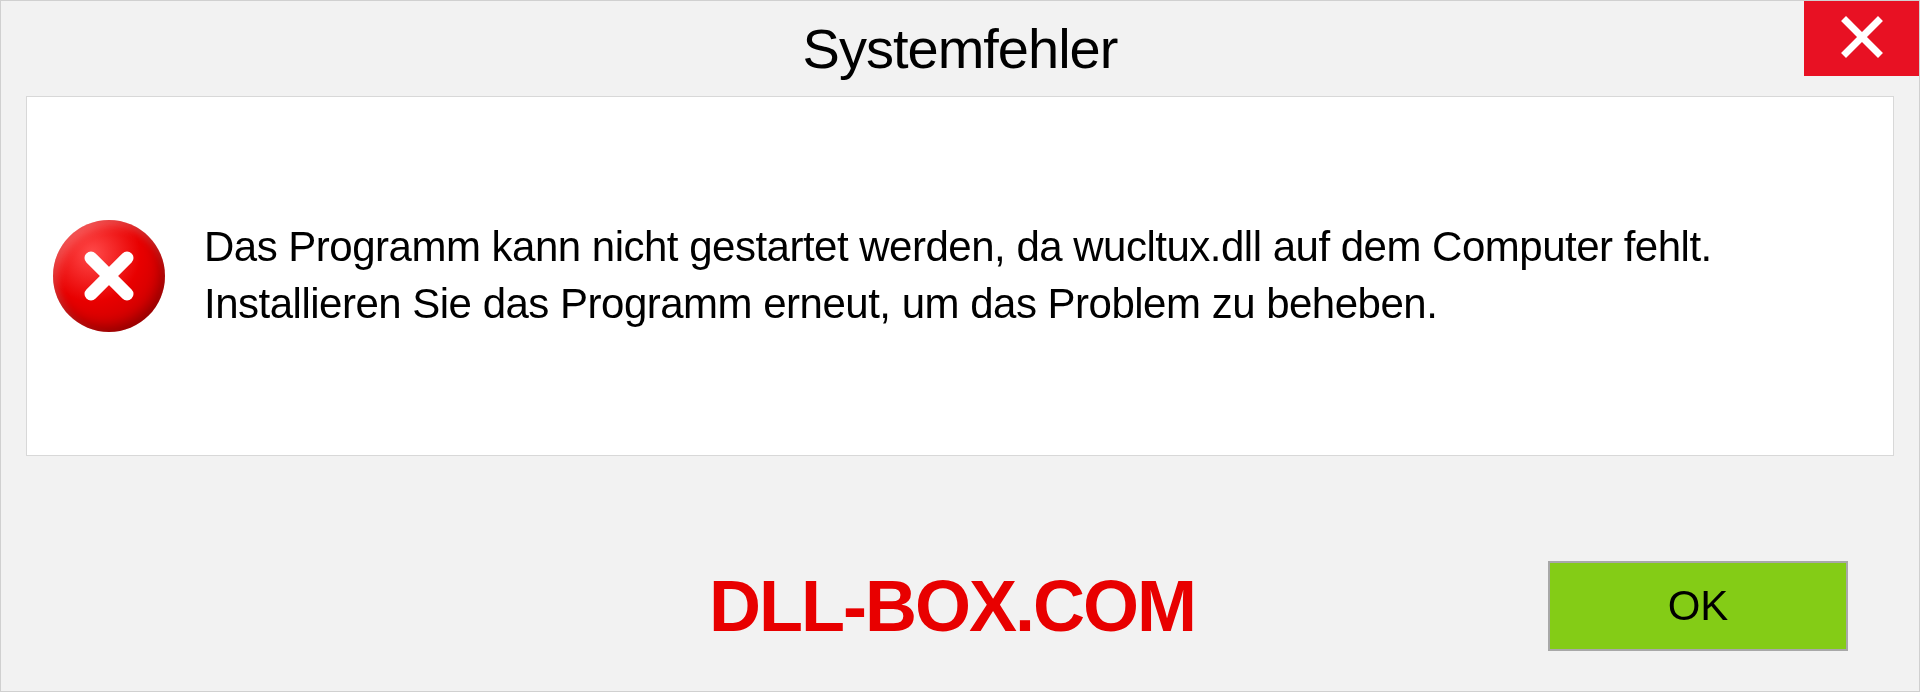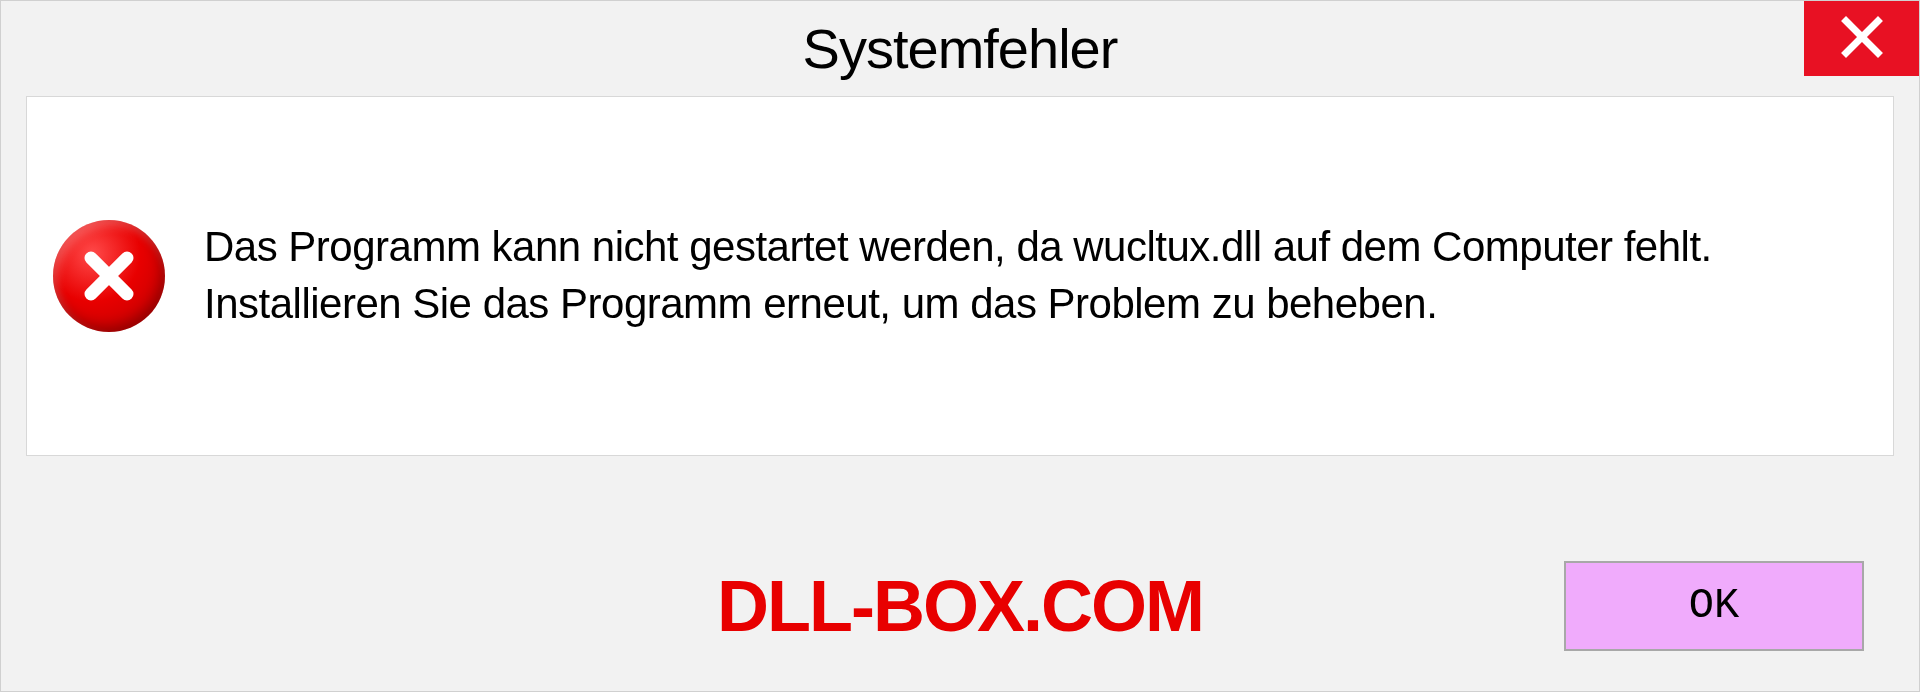--- a/index.html
+++ b/index.html
@@ -85,49 +85,49 @@
       font-size: 42px;
       line-height: 1.35;
       color: #000;
       font-weight: 400;
       letter-spacing: -0.5px;
     }
     .footer {
       position: absolute;
       bottom: 30px;
       left: 0;
-      right: 0;
+      right: 16px;
       height: 110px;
       display: flex;
       align-items: center;
       justify-content: flex-end;
       padding: 0 55px;
     }
     .watermark {
       position: absolute;
       left: 50%;
       transform: translateX(-50%);
       font-size: 72px;
       font-weight: 700;
       color: #e80000;
       letter-spacing: -2px;
       font-family: Arial, sans-serif;
     }
     .ok-button {
       width: 300px;
       height: 90px;
-      background: #f0abfc;
+      background: #84cc16;
       border: 2px solid #a8a8a8;
       font-size: 42px;
       color: #000;
       display: flex;
       align-items: center;
       justify-content: center;
       cursor: pointer;
-      font-family: Liberation Mono, monospace;
+      font-family: Liberation Sans, sans-serif;
     }
   </style>
 </head>
 <body>
 
 <div class="dialog">
 
   <div class="titlebar">
     <div class="title">Systemfehler</div>
     <div class="close-button">

